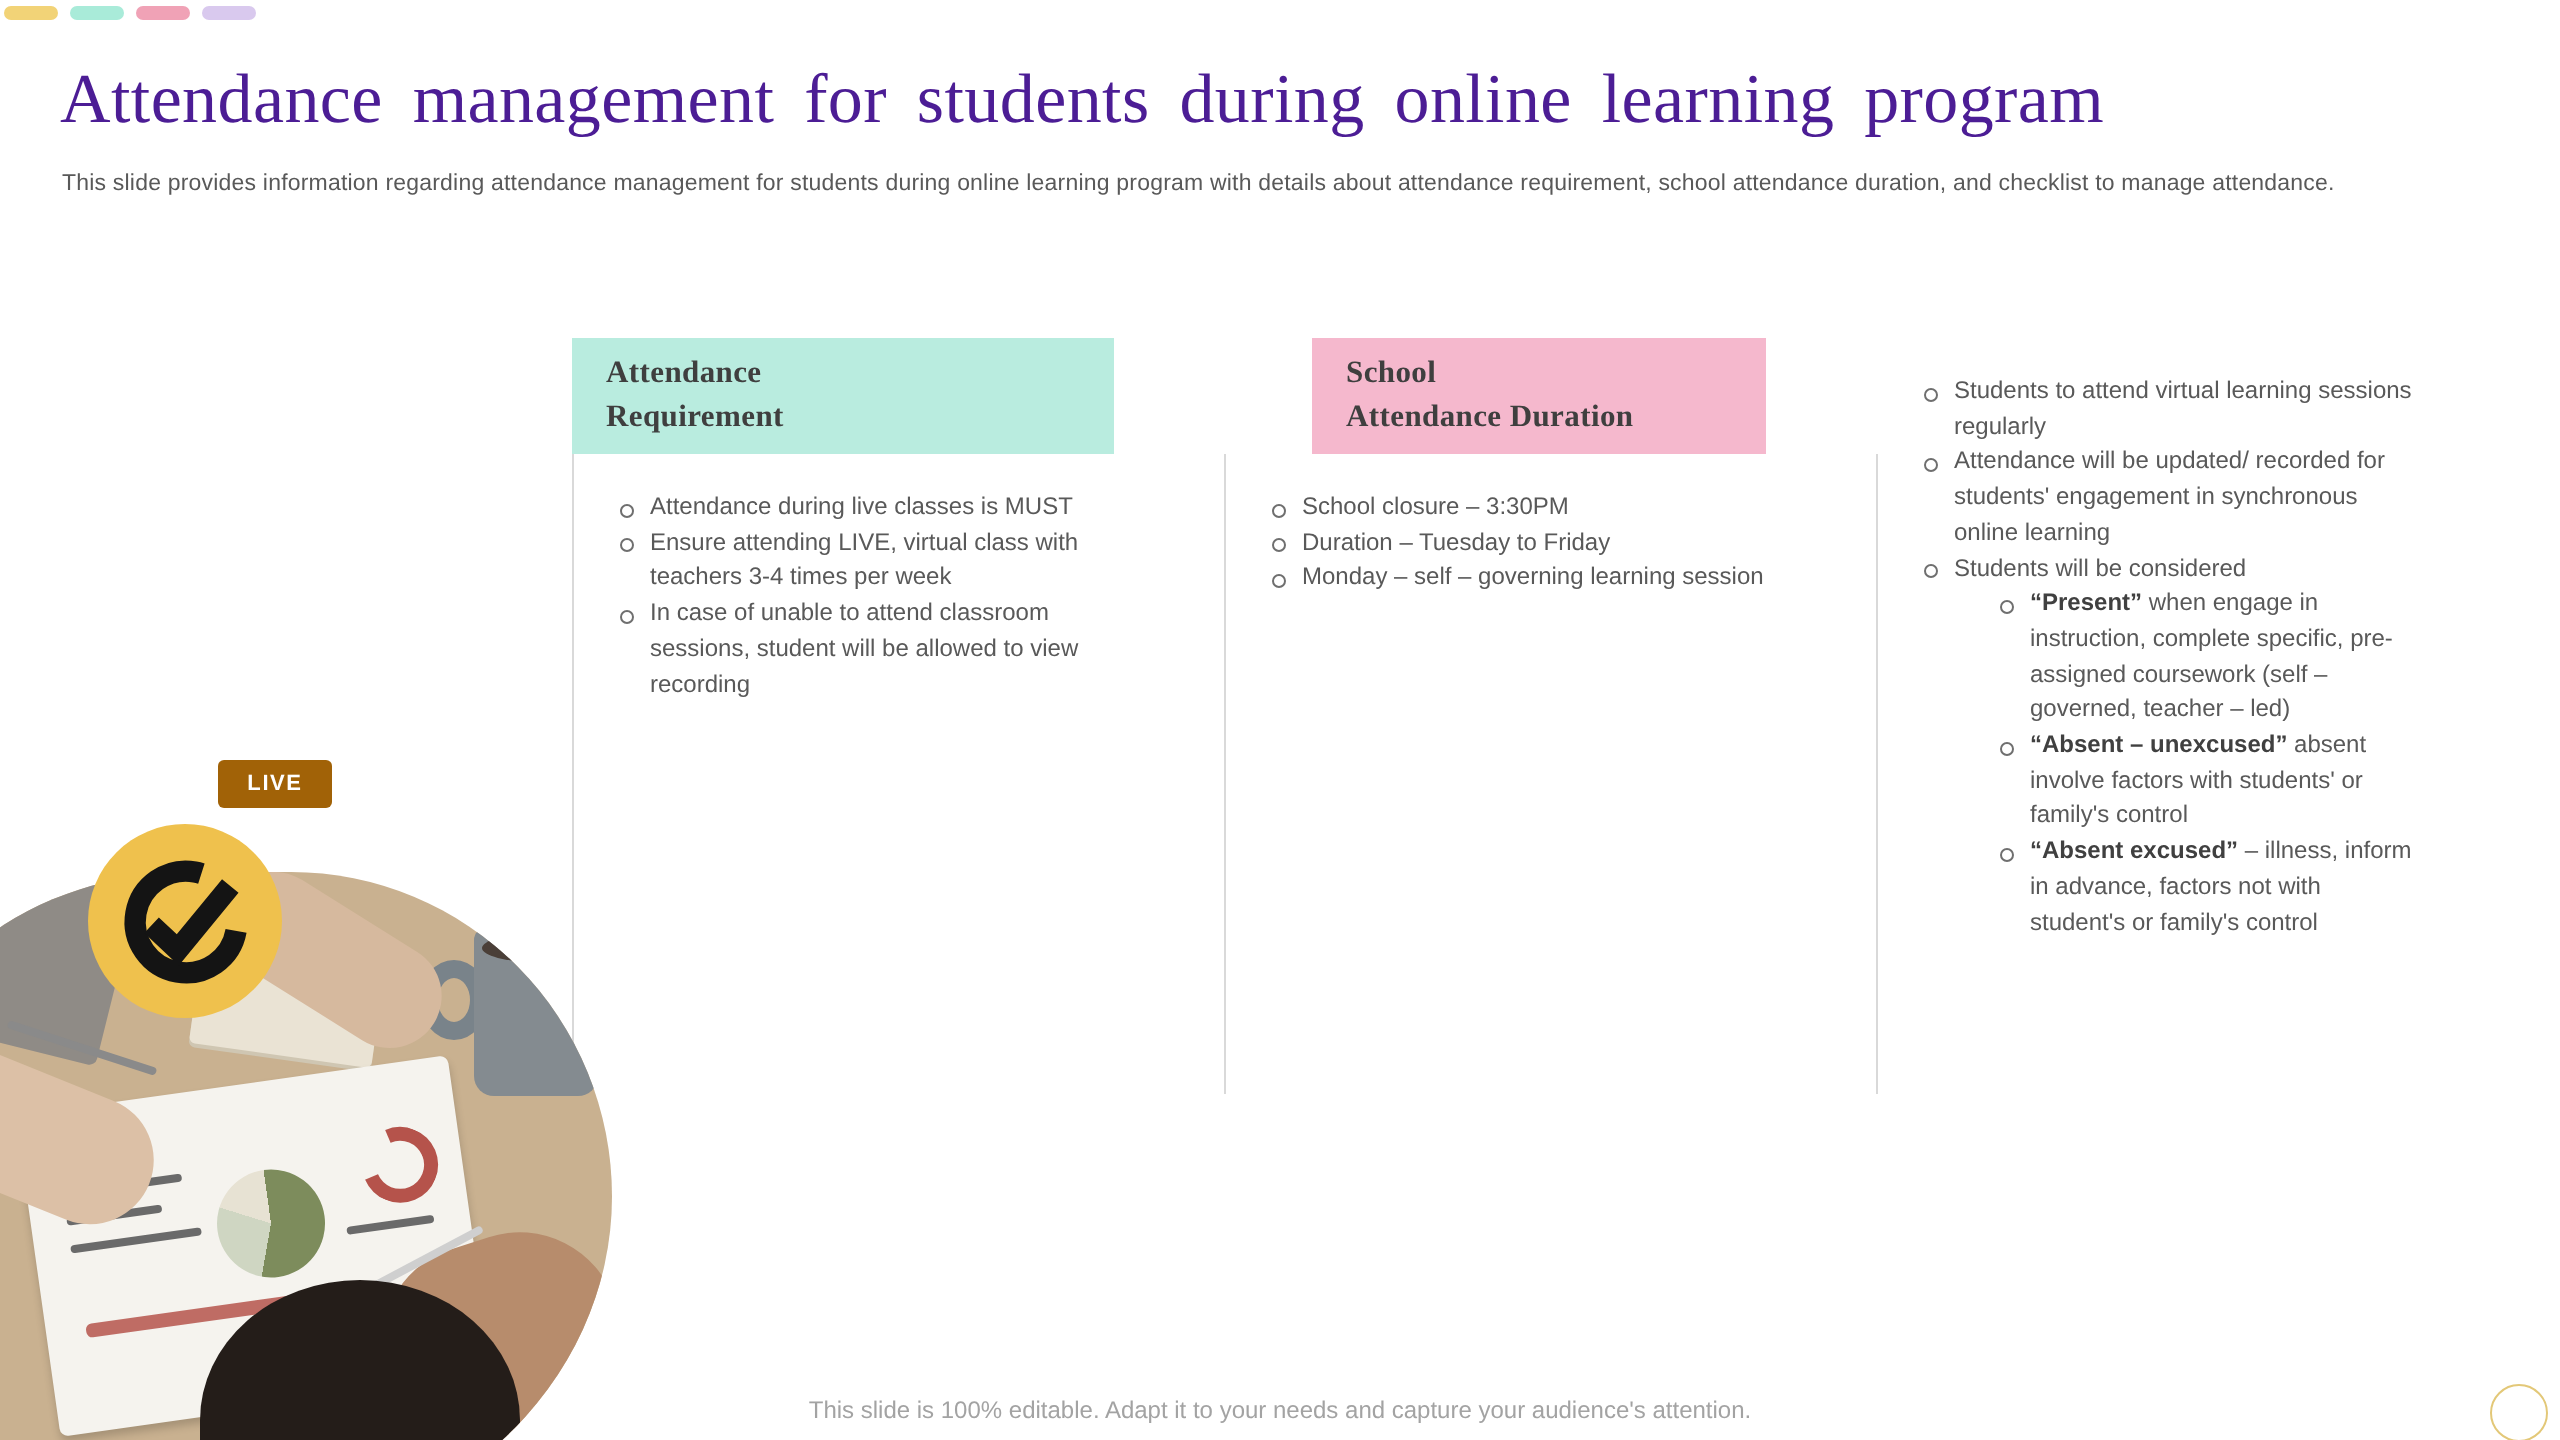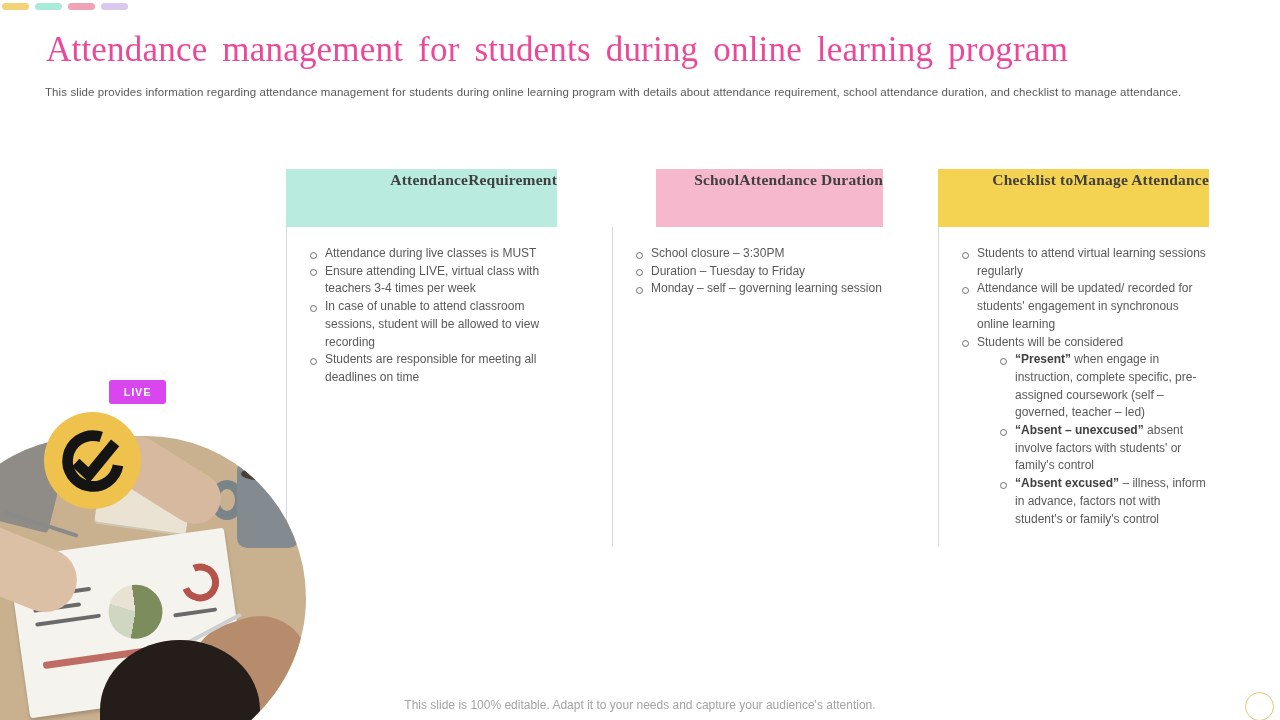--- a/index.html
+++ b/index.html
@@ -6,28 +6,28 @@
   body { font-family:"Liberation Sans", sans-serif; background:#888; }
   .slide { position:relative; width:1280px; height:720px; background:#ffffff; overflow:hidden; }
 
   
   .accent-bars { position:absolute; top:3px; left:2px; display:flex; gap:6px; }
   .accent-bars span { width:27px; height:7px; border-radius:3.5px; display:block; }
 
   
   .title { position:absolute; left:30px; top:30px; width:1200px;
            font-family:"Liberation Serif", serif; font-weight:400;
-           font-size:35px; color:#ec4899; letter-spacing:0.2px; word-spacing:6px;margin-left:16px; }
+           font-size:35px; color:#4c1d95; letter-spacing:0.2px; word-spacing:6px; }
   .subtitle { position:absolute; left:31px; top:86px; width:1180px;
-              font-size:11.5px; color:#595959; letter-spacing:0.1px;margin-left:14px; }
+              font-size:11.5px; color:#595959; letter-spacing:0.1px; }
 
   
   .columns { position:absolute; left:286px; top:169px; display:flex; gap:55px; }
   .column { width:271px; position:relative; }
-  .col-header { height:58px; display:flex; justify-content:flex-end;
+  .col-header { height:58px; display:flex; flex-direction:column; justify-content:center;
                 padding-left:17px; }
   .col-header .hl { font-family:"Liberation Serif", serif; font-weight:700;
                     font-size:15.5px; color:#3f3f3f; line-height:22px; letter-spacing:0.2px; }
   .divider { position:absolute; left:0; top:58px; width:1px; height:320px; background:#d9d9d9; }
 
   ul.bullets { list-style:none; padding:18px 0 0 24px; }
   ul.bullets li { position:relative; padding-left:15px; font-size:12px;
                   line-height:17.7px; color:#595959; }
   ul.bullets li::before { content:""; position:absolute; left:0; top:6.5px;
                   width:5px; height:5px; border:1px solid #6f6f6f; border-radius:50%; }
@@ -113,54 +113,49 @@
       <div class="column">
         <div class="col-header" style="background: rgb(185, 236, 223);">
           <div class="hl">Attendance</div>
           <div class="hl">Requirement</div>
         </div>
         <div class="divider" style="background: rgb(217, 217, 217);"></div>
         <ul class="bullets">
           <li><span>Attendance during live classes is MUST</span></li>
           <li><span>Ensure attending LIVE, virtual class with teachers 3-4 times per week</span></li>
           <li><span>In case of unable to attend classroom sessions, student will be allowed to view recording</span></li>
-          <li><span>Students are responsible for meeting all deadlines on time</span></li>
         </ul>
       </div>
       <div class="column">
         <div class="col-header" style="background: rgb(245, 184, 205); margin-left: 44px;">
           <div class="hl">School</div>
           <div class="hl">Attendance Duration</div>
         </div>
         <div class="divider" style="background: rgb(217, 217, 217);"></div>
         <ul class="bullets">
           <li><span>School closure – 3:30PM</span></li>
           <li><span>Duration – Tuesday to Friday</span></li>
           <li><span>Monday – self – governing learning session</span></li>
         </ul>
       </div>
       <div class="column">
-        <div class="col-header" style="background: rgb(245, 211, 82);">
-          <div class="hl">Checklist to</div>
-          <div class="hl">Manage Attendance</div>
-        </div>
         <div class="divider" style="background: rgb(217, 217, 217);"></div>
         <ul class="bullets">
           <li><span>Students to attend virtual learning sessions regularly</span></li>
           <li><span>Attendance will be updated/ recorded for students' engagement in synchronous online learning</span></li>
           <li><span>Students will be considered</span><ul class="bullets sub">
               <li><span class="bold">“Present”</span><span> when engage in instruction, complete specific, pre-assigned coursework (self – governed, teacher – led)</span></li>
               <li><span class="bold">“Absent – unexcused”</span><span> absent involve factors with students' or family's control</span></li>
               <li><span class="bold">“Absent excused”</span><span> – illness, inform in advance, factors not with student's or family's control</span></li>
             </ul></li>
         </ul>
       </div>
     </div>
 
-  <div class="live-badge" id="live-badge" style="background: #d946ef;">LIVE</div>
+  <div class="live-badge" id="live-badge" style="background: #a16207;">LIVE</div>
 
   <div class="check-circle" id="check-circle" style="background: rgb(239, 193, 77);">
     <svg viewBox="0 0 100 100" aria-hidden="true">
       <circle id="check-arc" cx="50" cy="50" r="31" fill="none" stroke-width="13" stroke-dasharray="150 45" transform="rotate(10 50 50)" stroke="#141414"></circle>
       <path id="check-tick" d="M29 52 L45 67 L77 28" fill="none" stroke-width="13" stroke="#141414"></path>
     </svg>
   </div>
 
   <div class="photo">
     <div class="laptop"></div>

